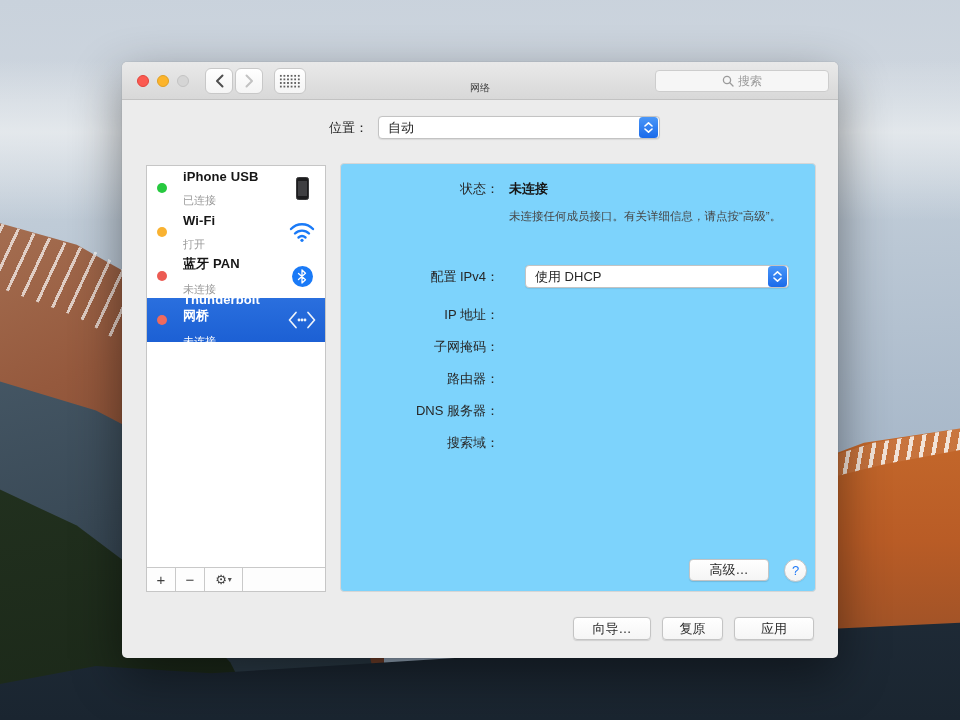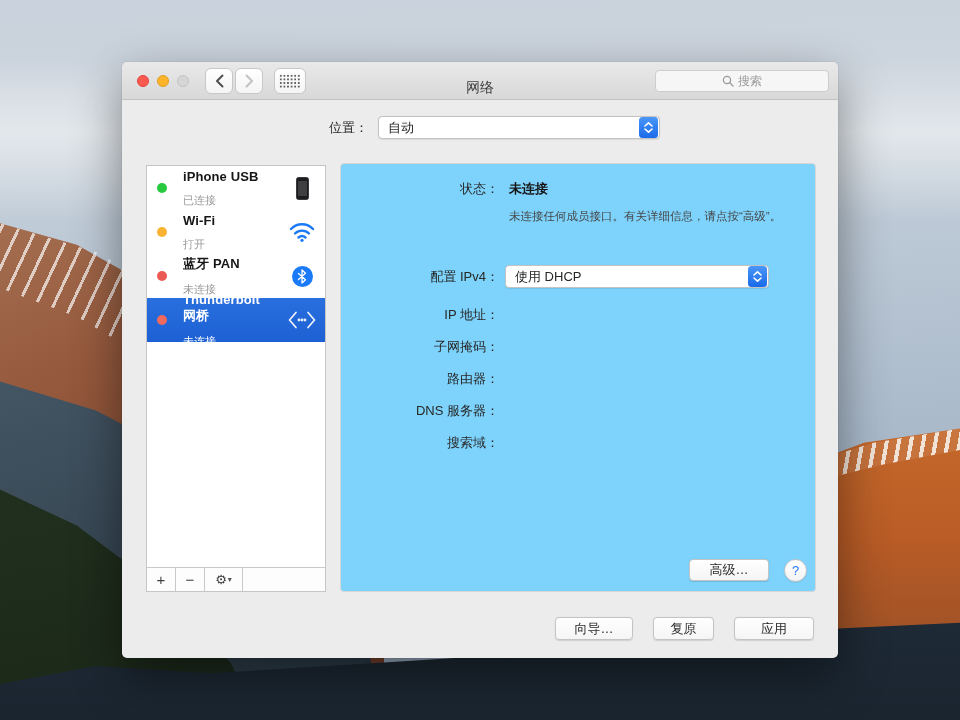--- a/index.html
+++ b/index.html
@@ -46,21 +46,21 @@
   .tl-gray { background:#d5d5d5; border:0.5px solid #c3c3c3; }
   .navgroup { position:absolute; left:83px; top:6px; display:flex; gap:2px; }
   .navbtn { width:28px; height:26px; background:linear-gradient(#fff,#f4f4f4); border:1px solid #c8c8c8;
     border-radius:6px; display:flex; align-items:center; justify-content:center; }
   .gridbtn { position:absolute; left:152px; top:6px; width:32px; height:26px;
     background:linear-gradient(#fff,#f4f4f4); border:1px solid #c8c8c8; border-radius:6px;
     display:flex; align-items:center; justify-content:center; }
   .griddots { width:22px; height:14px;
     background-image:radial-gradient(#5f5f5f 1px,transparent 1.2px); background-size:3.6px 3.6px; }
   .wtitle { position:absolute; left:0; right:0; top:0; height:52px; display:flex; align-items:center;
-    justify-content:center; font-size:14px; color:#3f3f3f; }
+    justify-content:center; font-size:10px; color:#3f3f3f; }
   .searchfield { position:absolute; right:9px; top:8px; width:174px; height:22px;
     background:#f6f6f6; border:1px solid #cdcdcd; border-radius:4px;
     display:flex; align-items:center; justify-content:center; gap:4px; color:#9b9b9b; font-size:12px; }
 
   
   .locrow { position:absolute; left:0; top:52px; width:100%; height:30px; }
   .loclabel { position:absolute; right:470px; top:5px; font-size:13px; color:#272727;text-align:center; }
   .popup { background:#fff; border:1px solid #c3c3c3; border-radius:4px; height:23px;
     display:flex; align-items:center; position:relative; font-size:13px; color:#272727;
     box-shadow:0 0.5px 1px rgba(0,0,0,.08); }
@@ -97,31 +97,31 @@
   .gear-chev { font-size:8px; color:#555; }
 
   
   .pane { position:absolute; left:218px; top:101px; width:476px; height:429px;
     background:#7dd3fc; border:1px solid #d6d6d6; border-radius:4px; }
   .frow { position:absolute; left:0; width:100%; display:flex; align-items:center; }
   .flabel { width:158px; text-align:right; font-size:13px; color:#272727; flex:none; }
   .fval { margin-left:10px; font-size:13px; color:#161616; }
   .status-val { font-weight:bold; }
   .desc { position:absolute; left:168px; top:44px; width:348px; font-size:11.5px; color:#464646; line-height:1.5; }
-  .ipv4-popup { margin-left:6px; width:264px; }
+  .ipv4-popup { margin-left:26px; width:264px; }
   .adv-btn { position:absolute; right:46px; bottom:10px; width:80px; height:22px;margin-left:29px; }
   .macbtn { background:linear-gradient(#fff,#f5f5f5); border:1px solid #c4c4c4; border-radius:4px;
     font-size:13px; color:#2b2b2b; display:flex; align-items:center; justify-content:center;
     box-shadow:0 0.5px 1px rgba(0,0,0,.12); }
   .help-btn { position:absolute; right:8px; bottom:9px; width:23px; height:23px; border-radius:50%;
     background:linear-gradient(#fff,#f3f3f3); border:1px solid #c4c4c4; color:#2079f7; font-size:13px;
     display:flex; align-items:center; justify-content:center; box-shadow:0 0.5px 1px rgba(0,0,0,.12); }
 
   
-  .footer { position:absolute; right:24px; top:555px; display:flex; gap:20px; }
+  .footer { position:absolute; right:24px; top:555px; display:flex; gap:11px; }
   .fbtn { height:23px; }
   .fbtn-assist { width:78px; } .fbtn-revert { width:61px; } .fbtn-apply { width:80px; }
 </style>
 </head>
 <body>
 
 <div class="desktop">
   <div class="haze"></div>
   <div class="cliff-left"></div>
   <div class="snow-left"></div>

